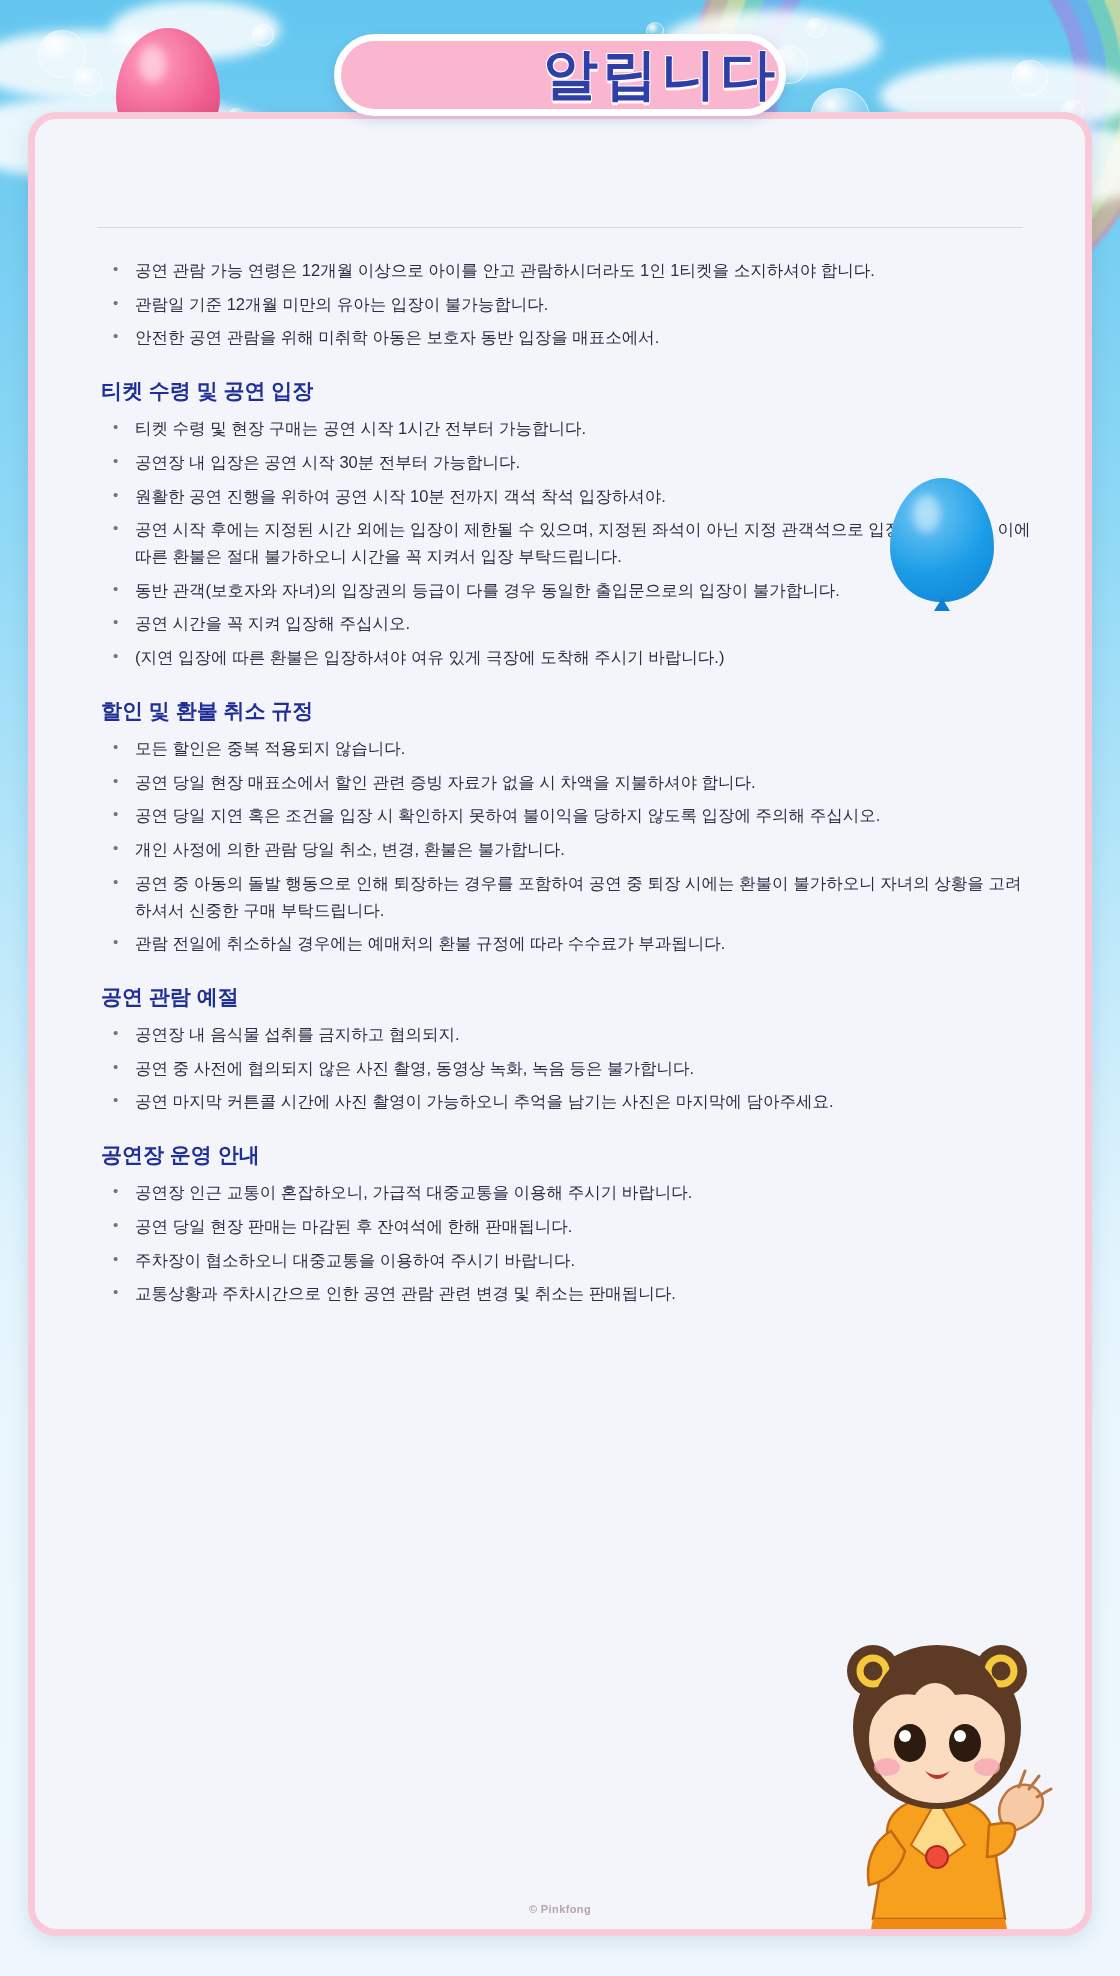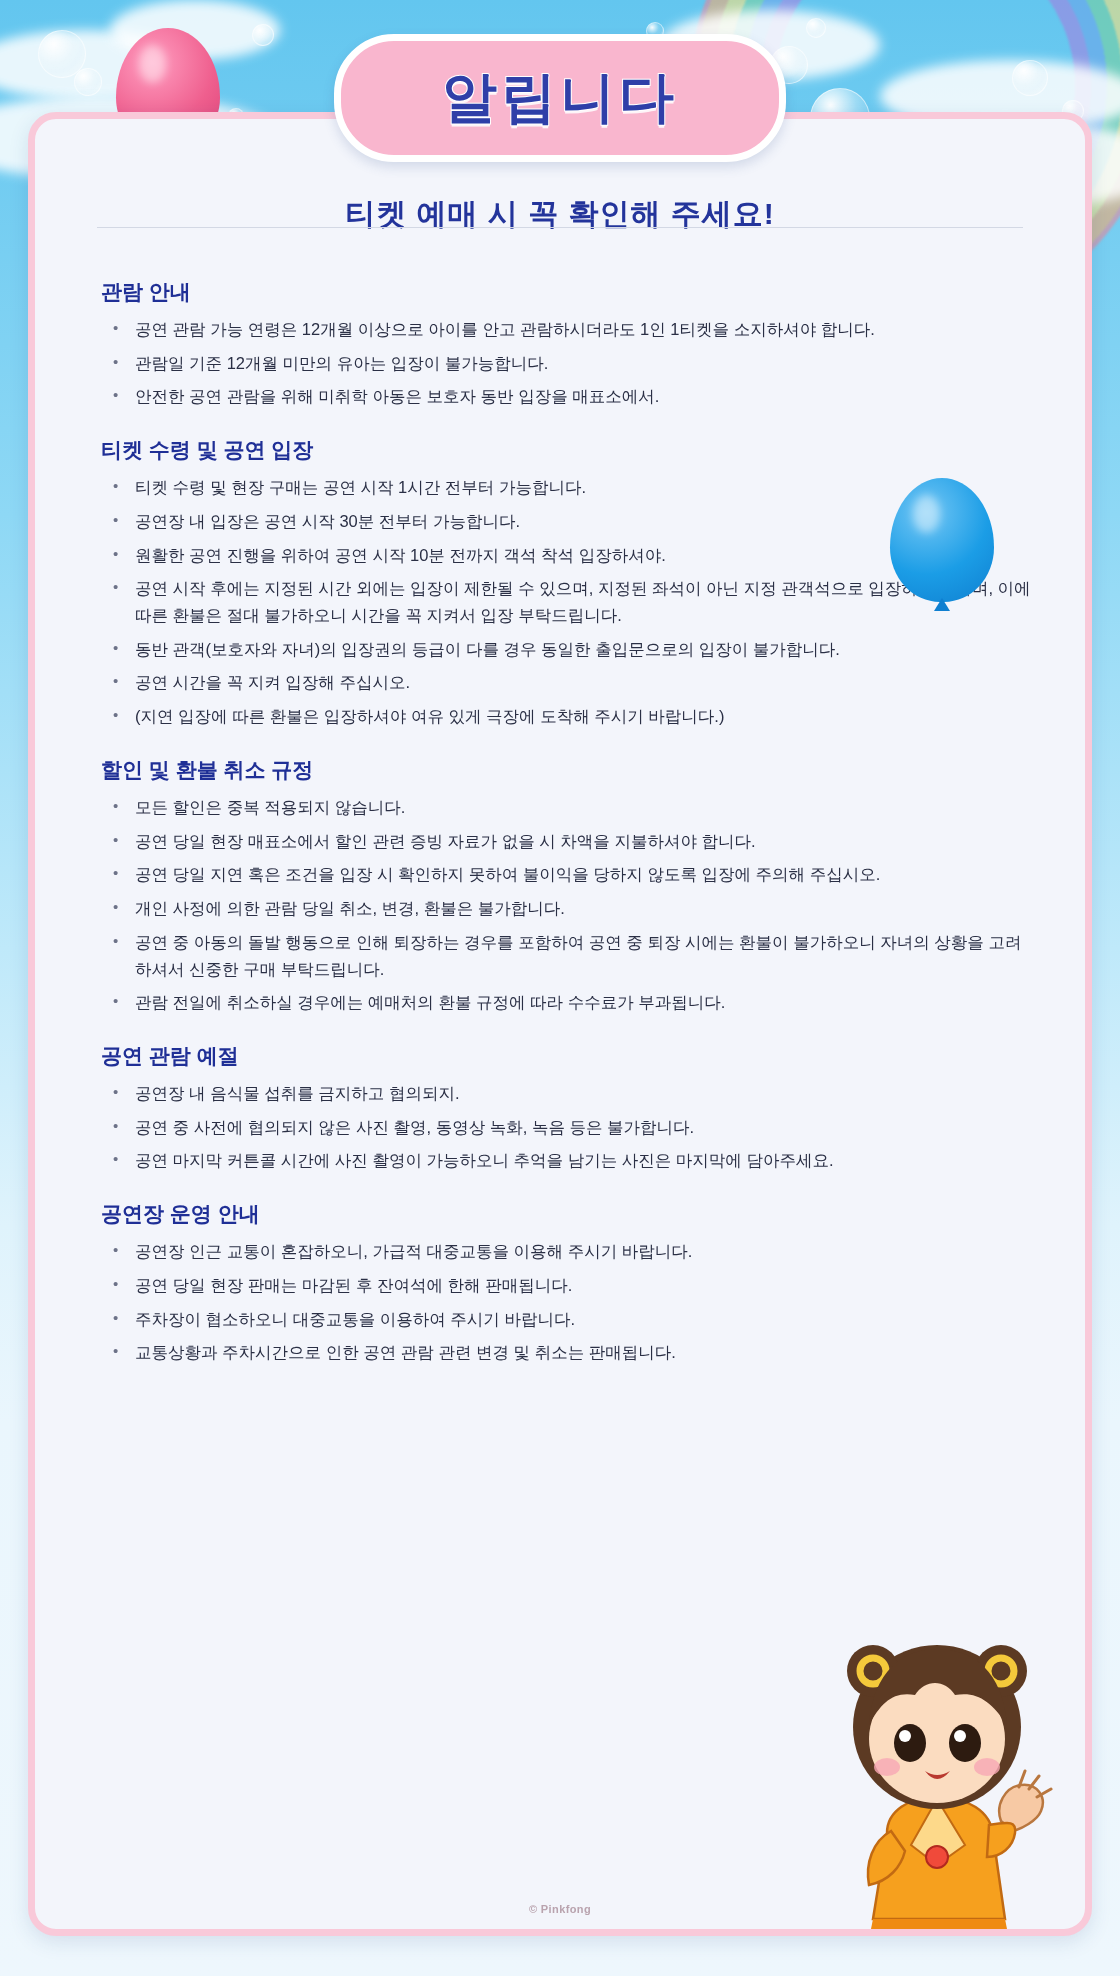--- a/index.html
+++ b/index.html
@@ -106,29 +106,29 @@
     box-shadow: 0 6px 20px rgba(40,70,120,.13);
   }
 
   
   .title-pill {
     position: absolute;
     left: 50%;
     top: 34px;
     transform: translateX(-50%);
     width: 452px;
-    height: 128px;
+    height: 82px;
     background: #f9b6ce;
     border: 7px solid #ffffff;
     border-radius: 60px;
     box-sizing: border-box;
     box-shadow: 0 5px 12px rgba(60,90,150,.18);
     display: flex;
     align-items: center;
-    justify-content: center;
+    justify-content: flex-end;
     z-index: 6;
   }
   .title-pill .title-text {
     font-size: 55px;
     font-weight: 800;
     letter-spacing: 4px;
     color: #2f3fa8;
     -webkit-text-stroke: 2px #ffffff;
     paint-order: stroke fill;
     text-shadow: 0 3px 0 rgba(255,255,255,.85);
@@ -248,27 +248,25 @@
 </div>
 
 <div class="balloon balloon-blue" style="left:890px; top:478px; width:104px; height:124px; z-index:4;">
   <div class="body">
       <div class="knot"></div>
     </div>
 </div>
 
 <div class="card">
 
-  <h2 class="subtitle">티켓 예매 시 꼭 확인해 주세요!</h2>
   <div class="divider"></div>
 
   <div class="content">
 
     <section class="section">
-      <h3 class="section-title">관람 안내</h3>
       <ul class="items">
         <li>공연 관람 가능 연령은 12개월 이상으로 아이를 안고 관람하시더라도 1인 1티켓을 소지하셔야 합니다.</li>
         <li>관람일 기준 12개월 미만의 유아는 입장이 불가능합니다.</li>
         <li>안전한 공연 관람을 위해 미취학 아동은 보호자 동반 입장을 매표소에서.</li>
       </ul>
     </section>
 
     <section class="section">
       <h3 class="section-title">티켓 수령 및 공연 입장</h3>
       <ul class="items">

